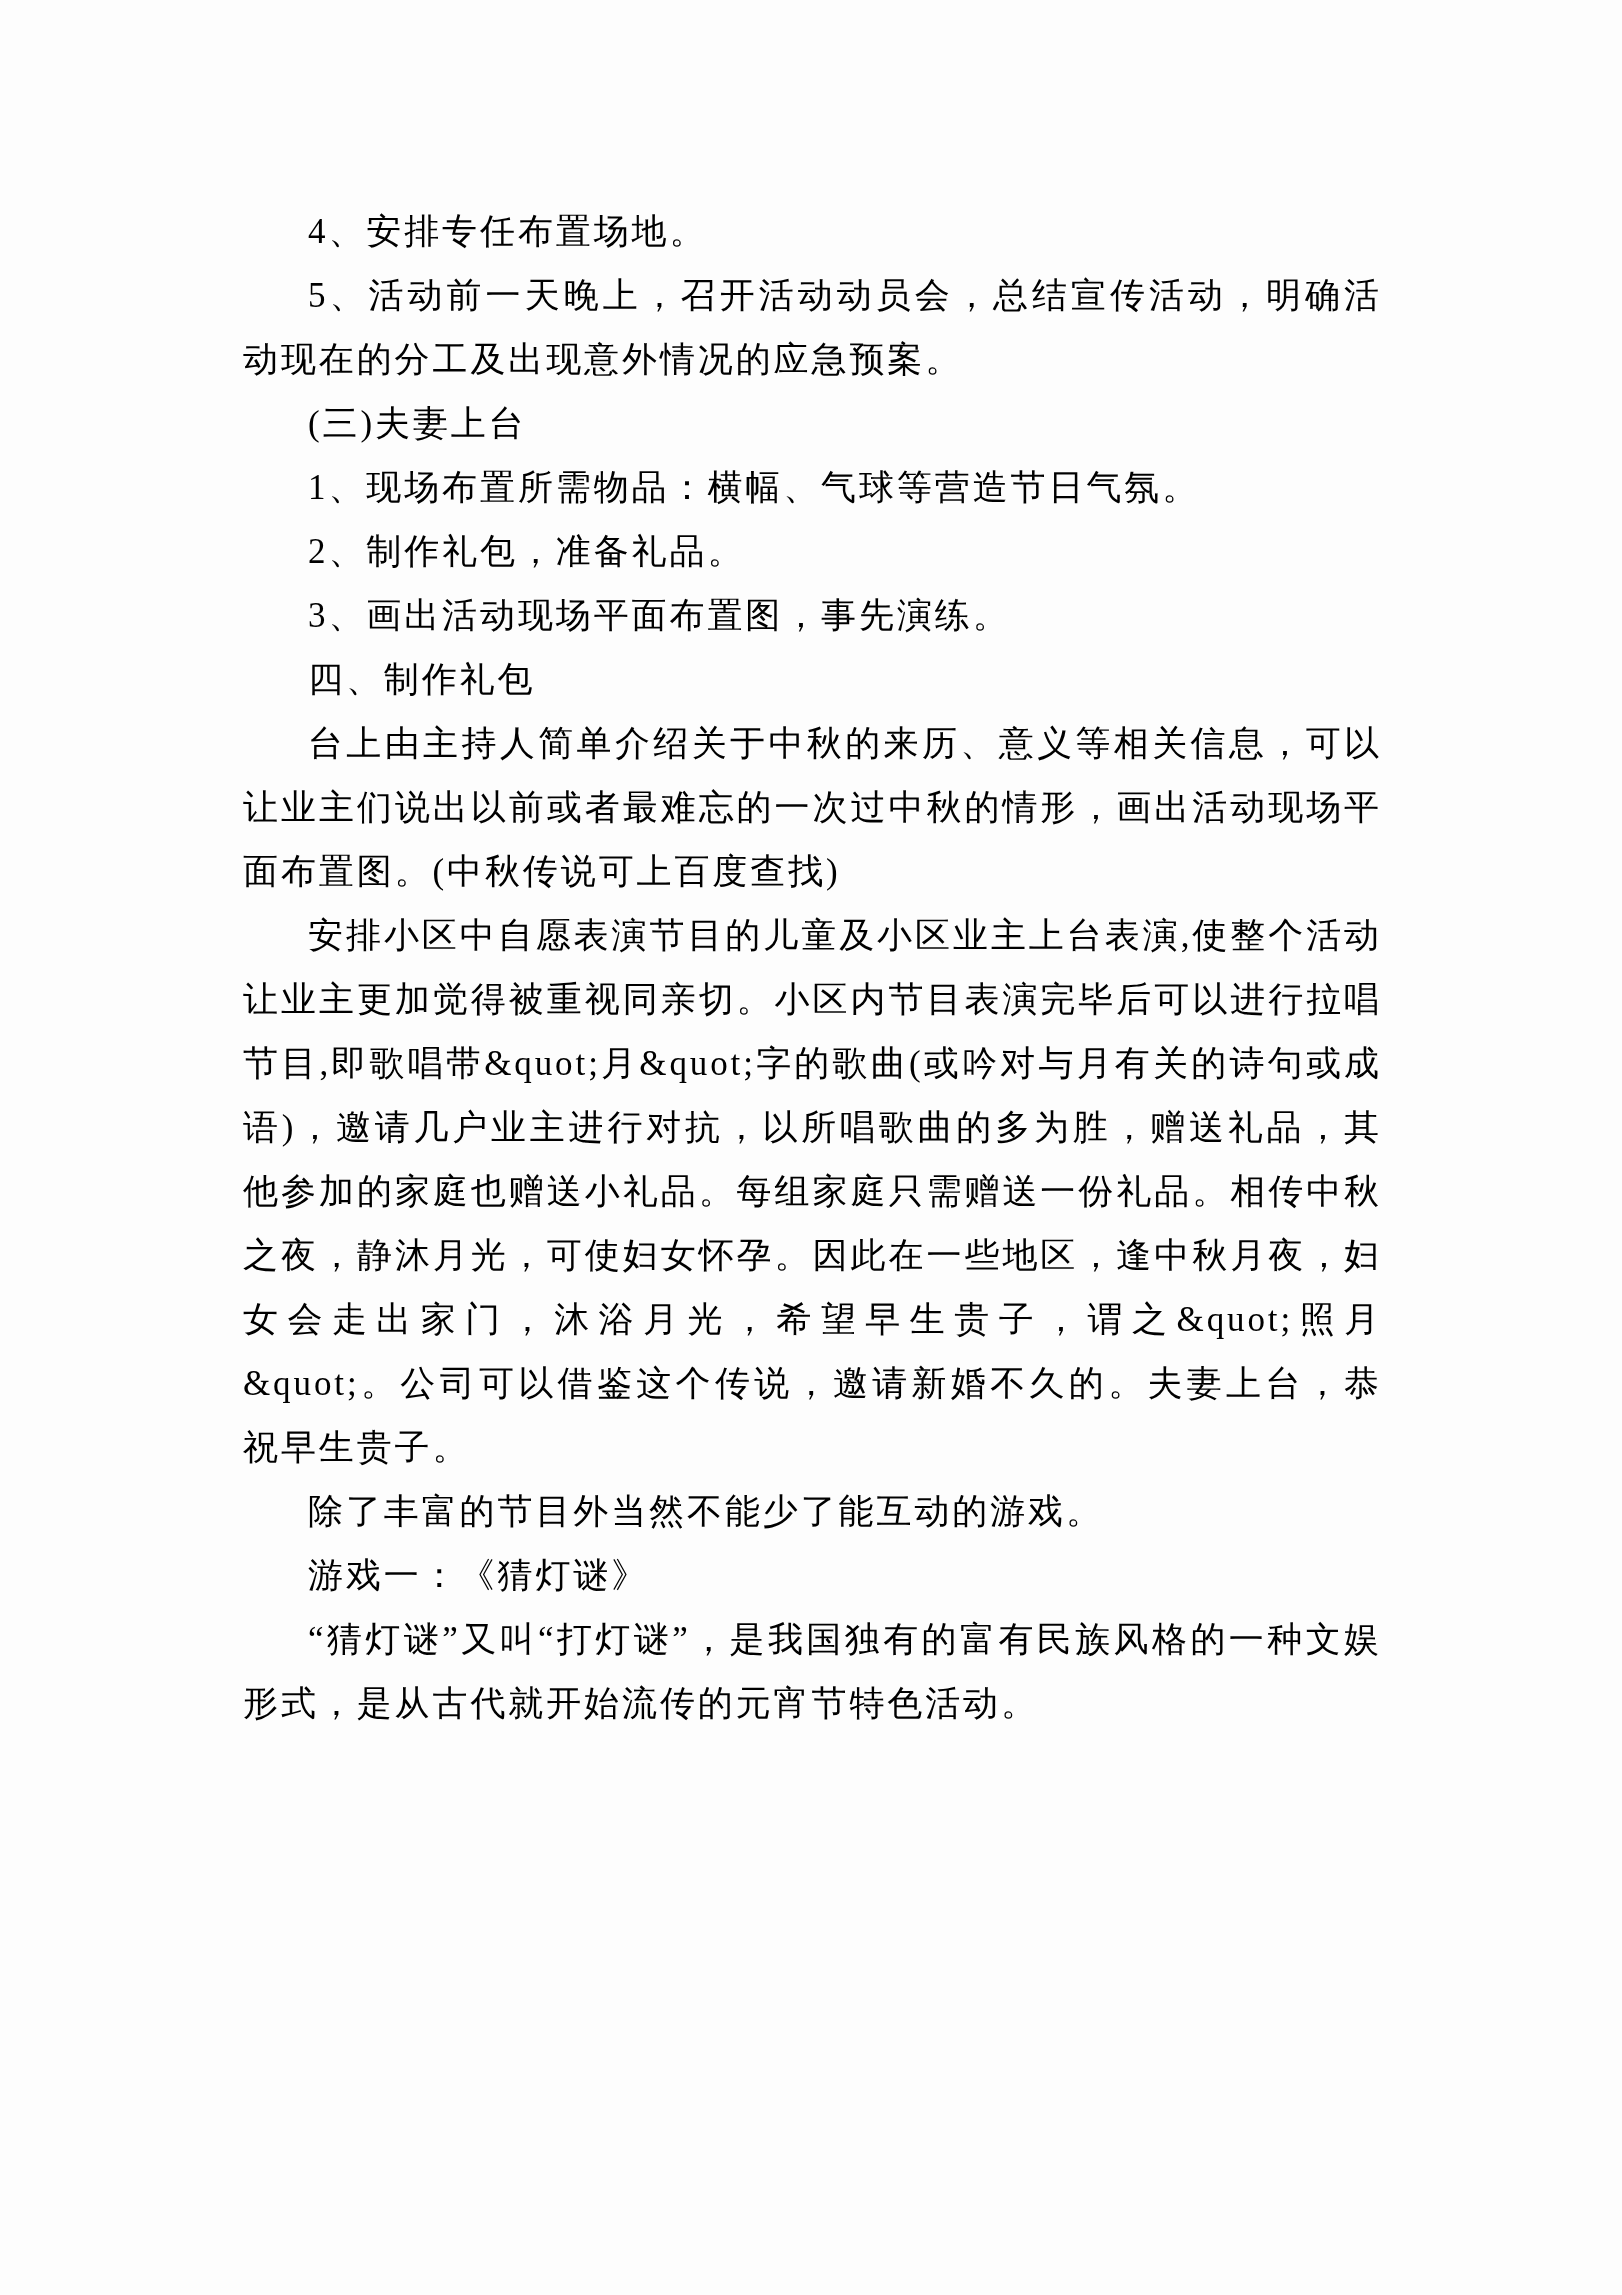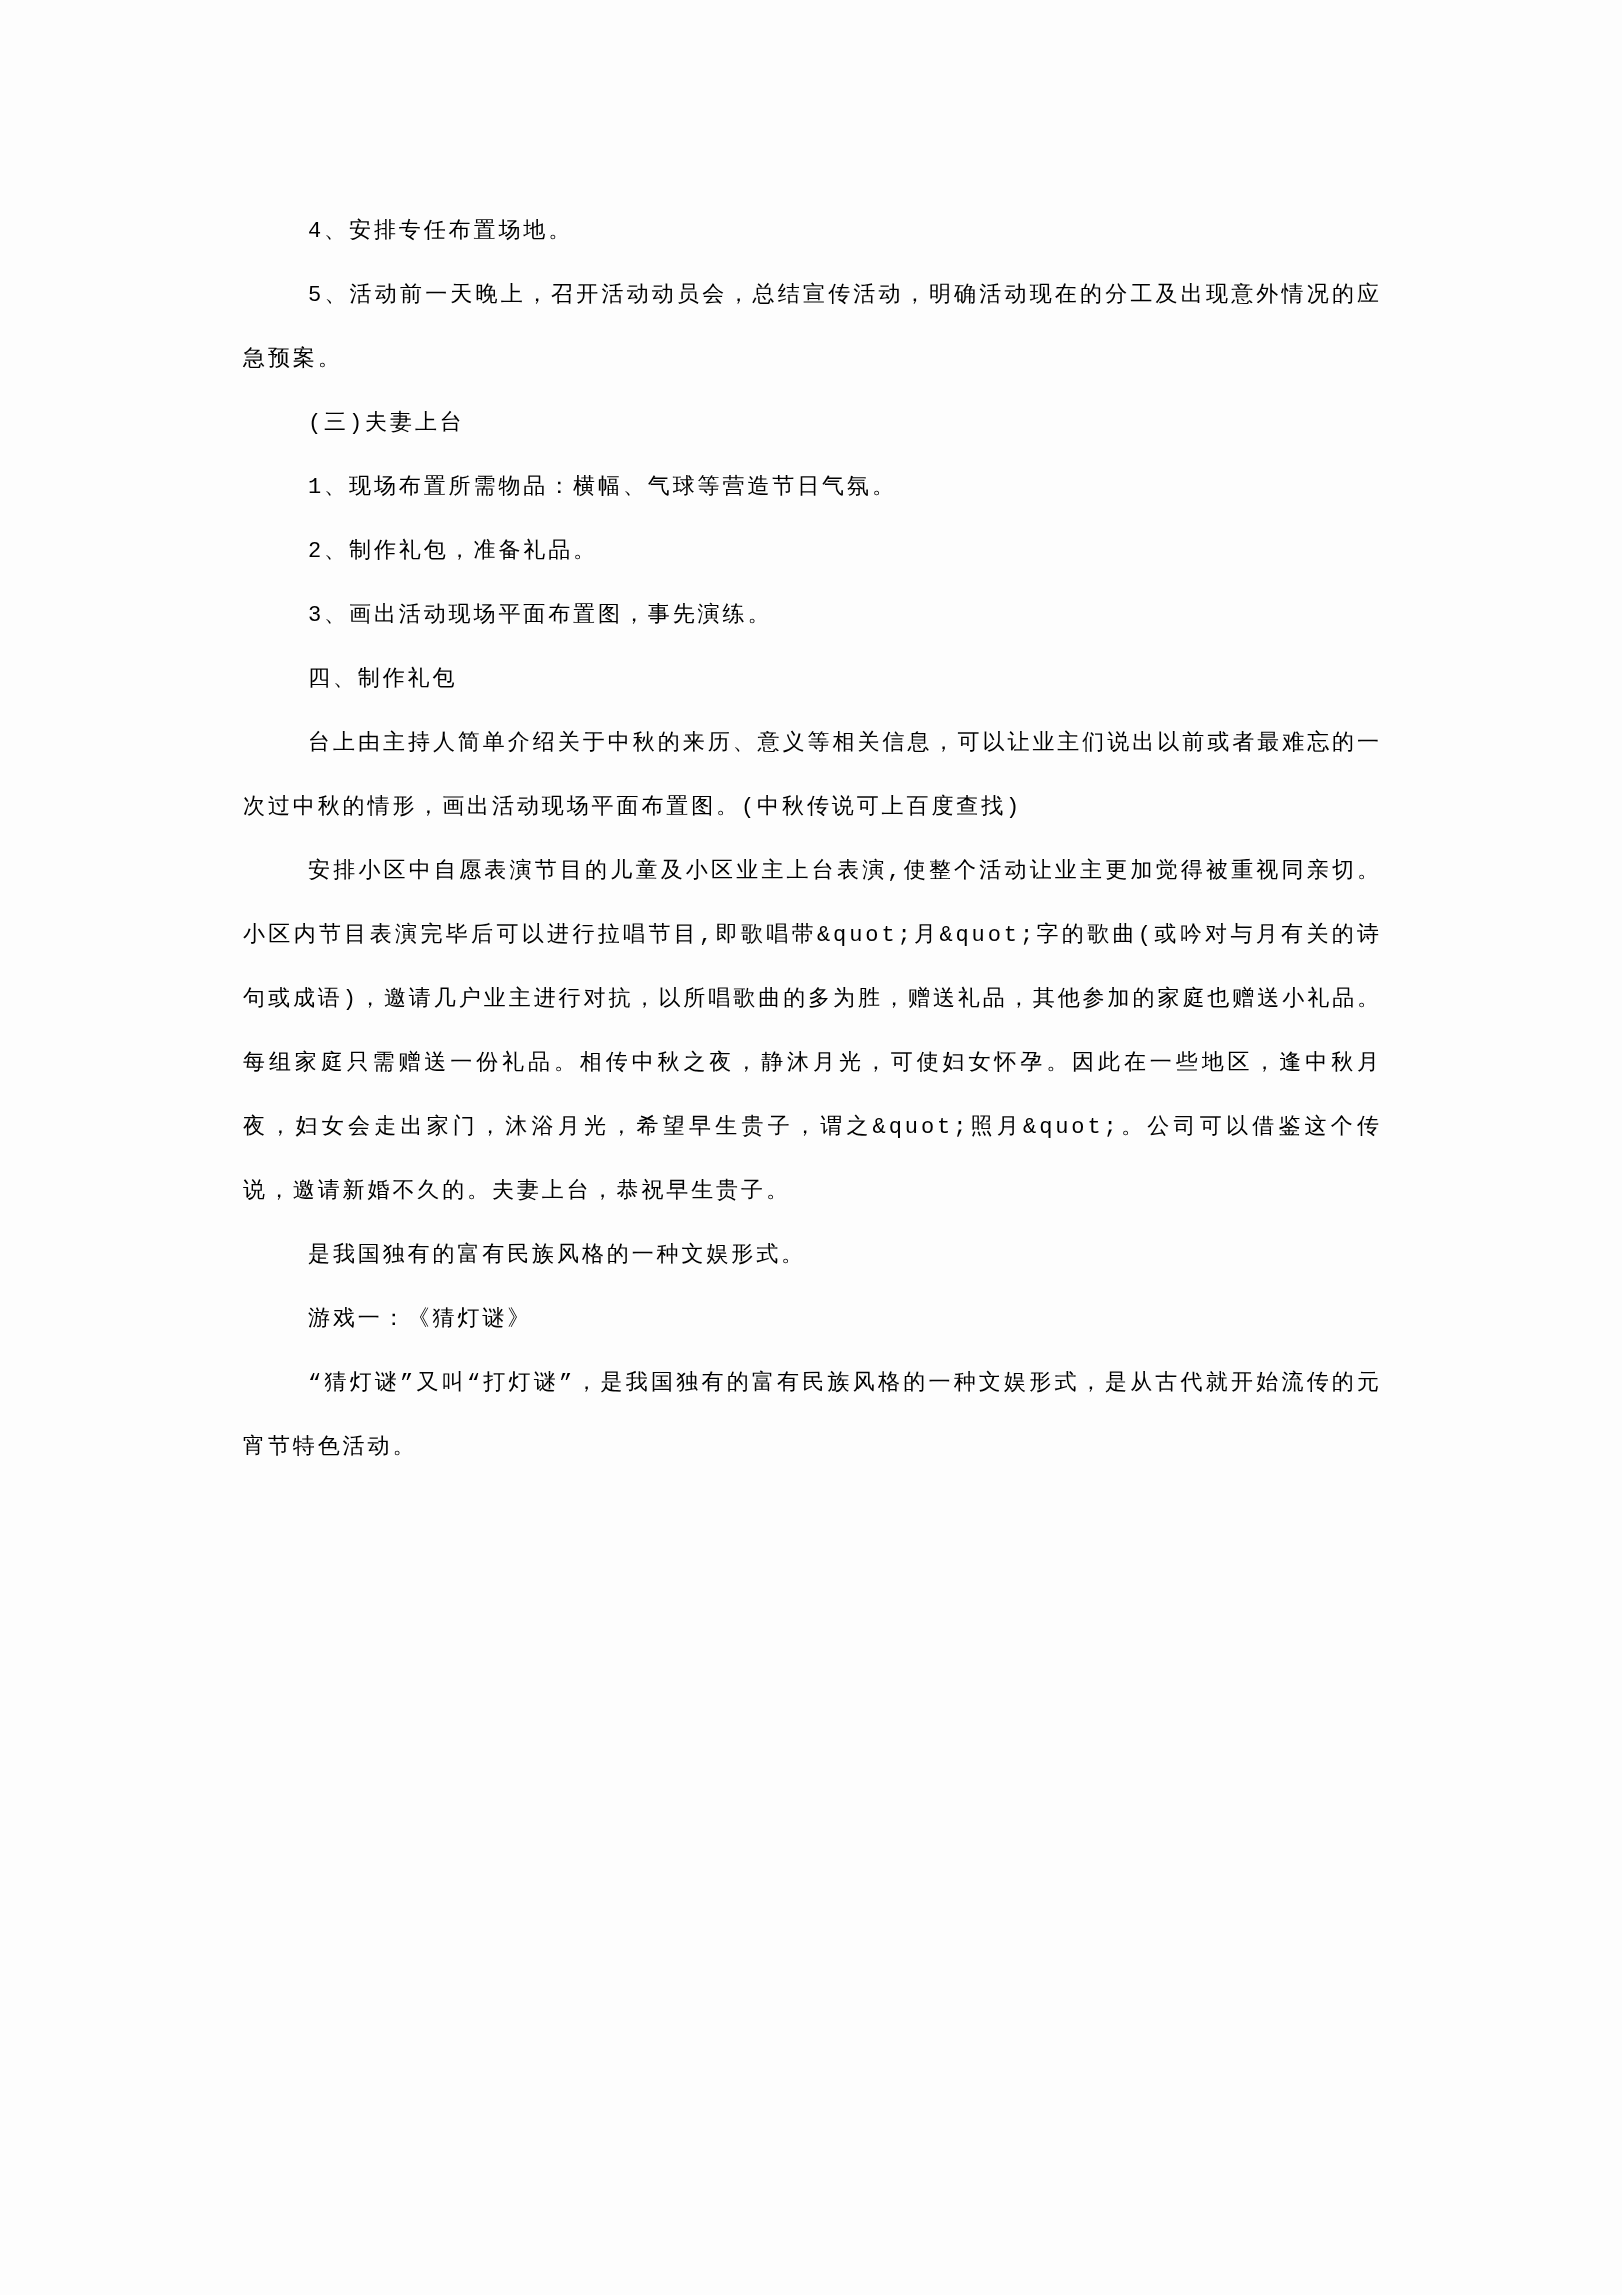--- a/index.html
+++ b/index.html
@@ -16,22 +16,22 @@
     overflow: hidden;
     box-sizing: border-box;
     padding: 200px 241px 0 243px;
   }
   .doc-body {
     width: 1139px;
   }
   .para {
     margin: 0;
     padding: 0;
-    font-family: Liberation Mono, monospace;
-    font-size: 22px;
+    font-family: Liberation Serif, serif;
+    font-size: 35px;
     line-height: 64px;
     letter-spacing: 2.9px;
     color: #000000;
     text-align: justify;
     text-indent: 65px;
     word-break: normal;
     overflow-wrap: break-word;
   }
 </style>
 </head>
@@ -41,18 +41,18 @@
   <div class="doc-body">
     <p class="para">4、安排专任布置场地。</p>
     <p class="para">5、活动前一天晚上，召开活动动员会，总结宣传活动，明确活动现在的分工及出现意外情况的应急预案。</p>
     <p class="para">(三)夫妻上台</p>
     <p class="para">1、现场布置所需物品：横幅、气球等营造节日气氛。</p>
     <p class="para">2、制作礼包，准备礼品。</p>
     <p class="para">3、画出活动现场平面布置图，事先演练。</p>
     <p class="para">四、制作礼包</p>
     <p class="para">台上由主持人简单介绍关于中秋的来历、意义等相关信息，可以让业主们说出以前或者最难忘的一次过中秋的情形，画出活动现场平面布置图。(中秋传说可上百度查找)</p>
     <p class="para">安排小区中自愿表演节目的儿童及小区业主上台表演,使整个活动让业主更加觉得被重视同亲切。小区内节目表演完毕后可以进行拉唱节目,即歌唱带&amp;quot;月&amp;quot;字的歌曲(或吟对与月有关的诗句或成语)，邀请几户业主进行对抗，以所唱歌曲的多为胜，赠送礼品，其他参加的家庭也赠送小礼品。每组家庭只需赠送一份礼品。相传中秋之夜，静沐月光，可使妇女怀孕。因此在一些地区，逢中秋月夜，妇女会走出家门，沐浴月光，希望早生贵子，谓之&amp;quot;照月&amp;quot;。公司可以借鉴这个传说，邀请新婚不久的。夫妻上台，恭祝早生贵子。</p>
-    <p class="para">是我国独有的富有民族风格的一种文娱形式。</p>
+    <p class="para">除了丰富的节目外当然不能少了能互动的游戏。</p>
     <p class="para">游戏一：《猜灯谜》</p>
     <p class="para">“猜灯谜”又叫“打灯谜”，是我国独有的富有民族风格的一种文娱形式，是从古代就开始流传的元宵节特色活动。</p>
   </div>
 </div>
 
 
 </body></html>

